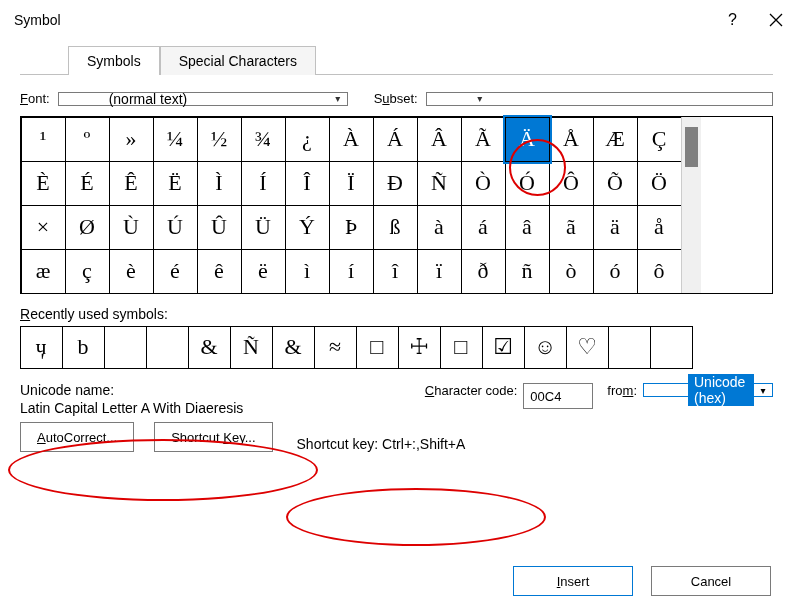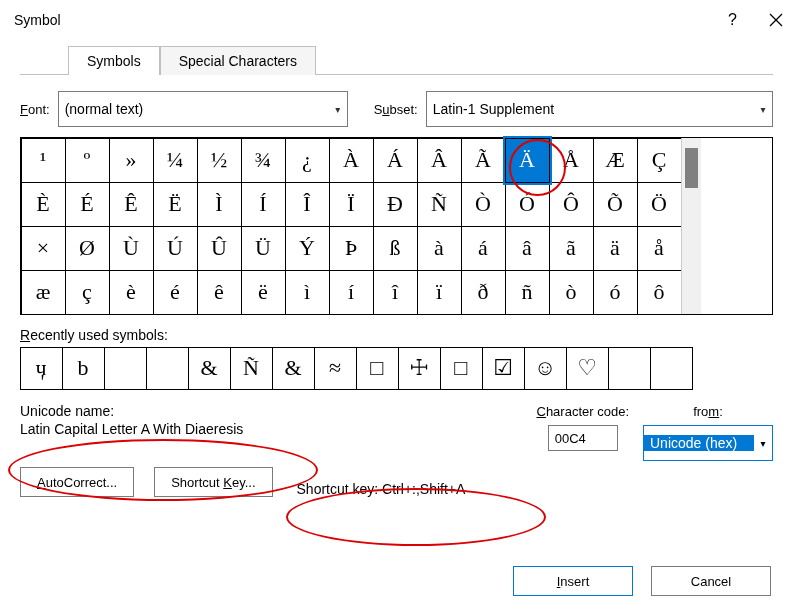--- a/index.html
+++ b/index.html
@@ -114,21 +114,21 @@
   }
   .unicode-row {
     display:flex;
     align-items:baseline;
     gap:14px;
     margin-bottom:6px;
   }
   .uni-left { flex:1; }
   .uni-left .lab { font-size:14px; margin-bottom:2px; }
   .uni-left .val { font-size:14px; }
-  .code-group { display:flex; align-items:center; gap:6px;flex-direction:column; }
+  .code-group { display:flex; gap:6px; }
   .code-input { width:70px; }
   .btnrow { display:flex; gap:20px; align-items:flex-end; margin-top:4px; }
   .btn {
     border:1px solid #7a7a7a;
     background:#fff;
     height:30px;
     padding:0 16px;
     font:inherit;
     cursor:pointer;
   }
@@ -149,22 +149,23 @@
     border-radius:50%;
     pointer-events:none;
     z-index:100;
   }
   .dialog { position:relative; width:793px; height:612px; }
   .select-wrap {
     position:relative;
     display:inline-flex;
     align-items:center;
     border:1px solid #7a7a7a;
-    height:36px;
+    height:14px;
     background:#fff;
+    padding-left:44px;
   }
   .select-wrap .val { padding:0 6px; flex:1; font-size:14px; }
   .select-wrap .chev { width:18px; text-align:center; font-size:10px; color:#333; }
   .from-wrap { border:1px solid #0078d4; }
   .from-wrap .val { background:#0078d4; color:#fff; }
 </style>
 </head>
 <body>
 <div class="dialog">
 
@@ -192,21 +193,20 @@
   </div>
 
   <div class="row">
     <span><span class="under">F</span>ont:</span>
     <div class="select-wrap" style="flex:1; max-width:290px;">
       <span class="val">(normal text)</span>
       <span class="chev">▾</span>
     </div>
     <span style="margin-left:18px;">S<span class="under">u</span>bset:</span>
     <div class="select-wrap" style="flex:1;">
-      <span class="val">Latin-1 Supplement</span>
       <span class="chev">▾</span>
     </div>
   </div>
 
   <div class="scroll-area">
     <div class="grid" id="sym-grid">
           <div class="cell">¹</div>
           <div class="cell">º</div>
           <div class="cell">»</div>
           <div class="cell">¼</div>

